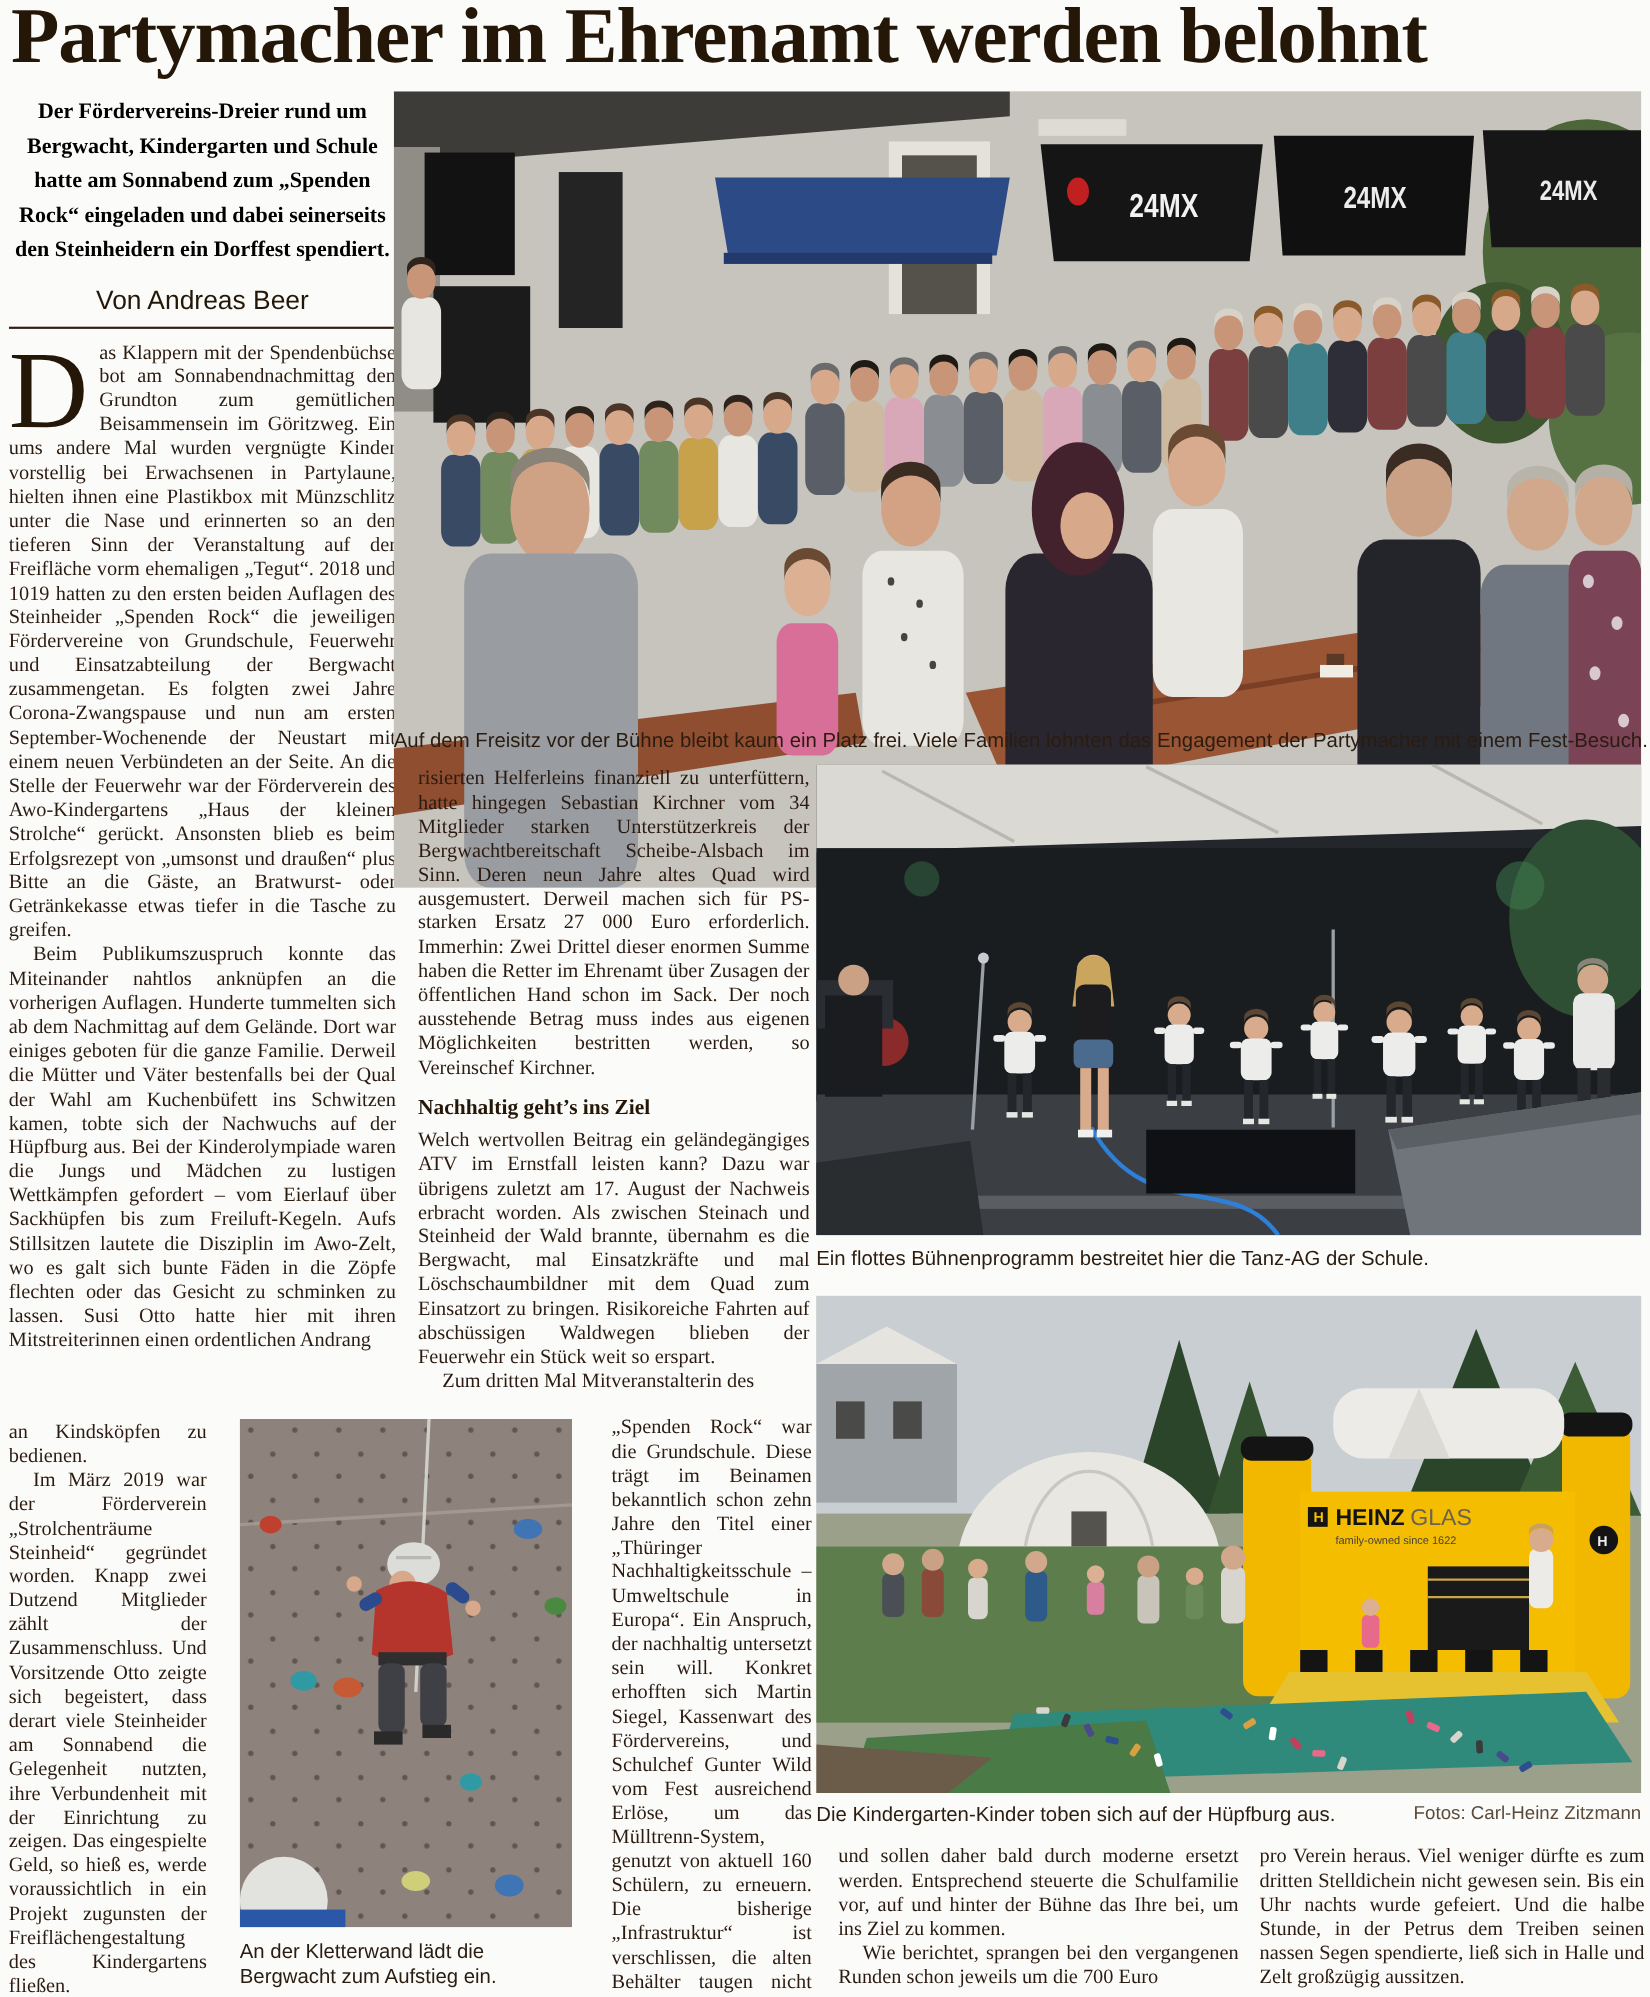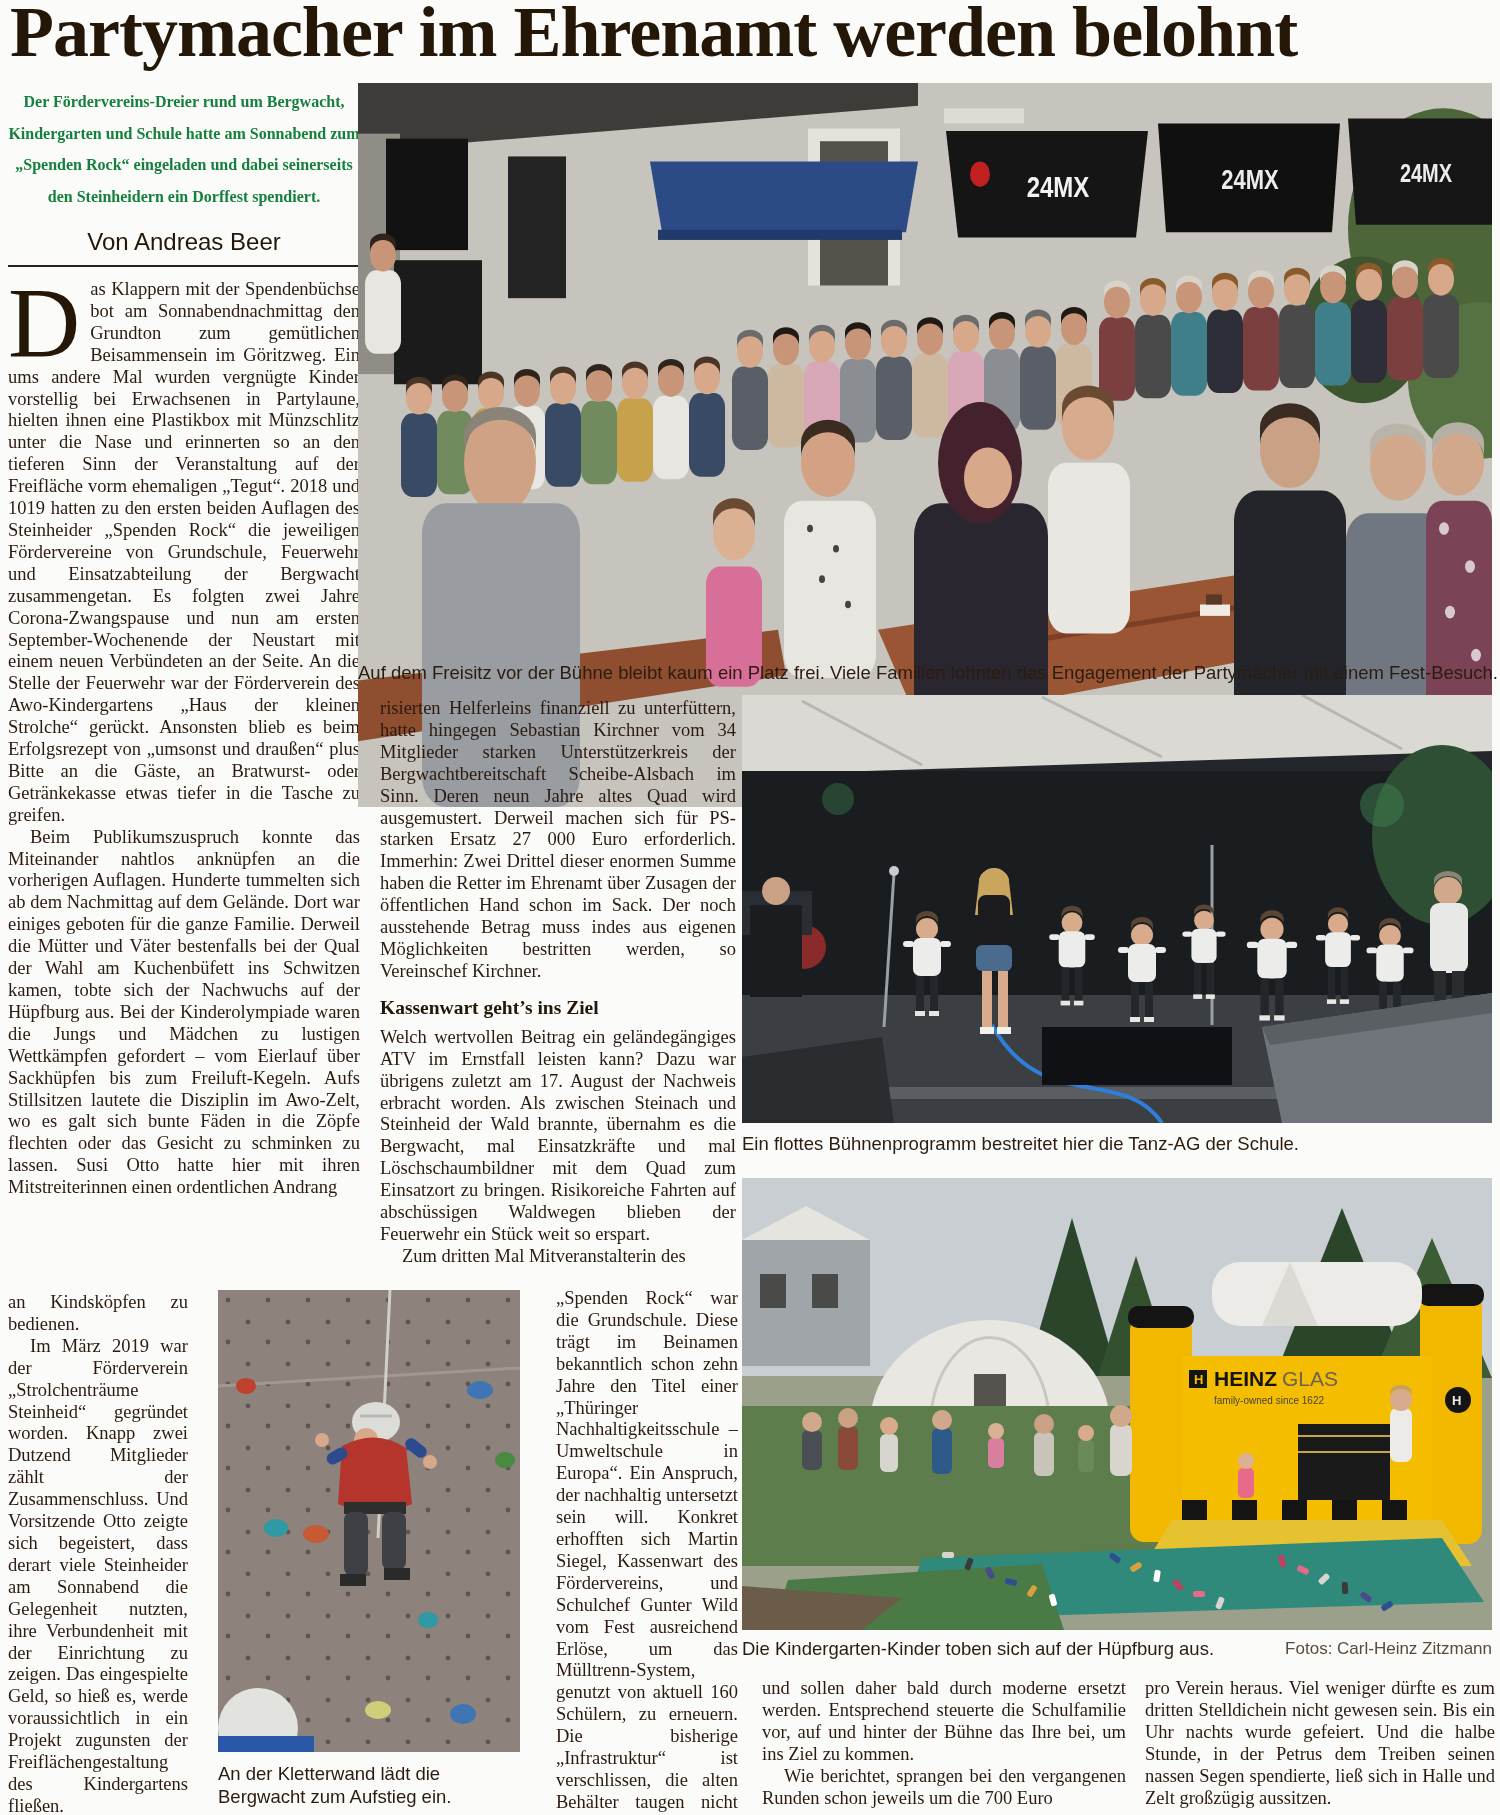--- a/index.html
+++ b/index.html
@@ -14,21 +14,21 @@
     font-size:72px;line-height:72px;font-weight:bold;letter-spacing:-1px;
     color:#241708;white-space:nowrap;font-family:"Liberation Serif",serif;
   }
   .textcol{position:absolute;overflow:hidden}
   .col1{left:8px;top:86px;width:352px;height:1200px}
   .col1n{left:8px;top:1292px;width:180px;height:523px}
   .col2{left:380px;top:698px;width:356px;height:588px}
   .col2n{left:556px;top:1288px;width:182px;height:527px}
   .col3{left:762px;top:1678px;width:364px;height:137px}
   .col4{left:1145px;top:1678px;width:350px;height:137px}
-  .intro{margin:0;font-size:16px;line-height:31.5px;font-weight:bold;text-align:center;color:#15803d}
+  .intro{margin:0;font-size:20px;line-height:31.5px;font-weight:bold;text-align:center;color:#000000}
   .byline{margin-top:16px;font-family:"Liberation Sans",sans-serif;font-size:24px;text-align:center;color:#241708}
   .byline-rule{border:none;border-top:2px solid #2f2014;margin:9px 0 0 0}
   .body{margin:12px 0 0 0;font-size:18.5px;line-height:21.9px;text-align:justify;hyphens:auto;color:#2b1a10}
   .body.flush{margin-top:0}
   .indent{text-indent:22px}
   .dropcap{float:left;font-size:100px;line-height:78px;padding:5px 10px 0 0;color:#241708}
   .subhead{margin:14px 0 8px 0;font-size:19.5px;font-weight:bold;color:#241708}
   .photo{position:absolute;margin:0;overflow:hidden;background:#d8d6d0}
   .photo svg{display:block;width:100%;height:100%}
   .photo1{left:358px;top:83px;width:1134px;height:724px}
@@ -221,21 +221,21 @@
           <circle cx="1118" cy="452" r="5" fill="#d8c8d0"></circle>
         <circle cx="1100" cy="300" r="26" fill="#d2a88c"></circle>
         <path d="M1074,296 a26,19 0 0 1 52,0 l0,-12 a26,16 0 0 0 -52,0 z" fill="#b5b0a6"></path>
       </g>
     </svg>
   </figure>
   <div class="caption cap1">Auf dem Freisitz vor der Bühne bleibt kaum ein Platz frei. Viele Familien lohnten das Engagement der Partymacher mit einem Fest-Besuch.</div>
 
   <section class="textcol col2">
     <p class="body flush">risierten Helferleins finanziell zu unterfüttern, hatte hingegen Sebastian Kirchner vom 34 Mitglieder starken Unterstützerkreis der Bergwachtbereitschaft Scheibe-Alsbach im Sinn. Deren neun Jahre altes Quad wird ausgemustert. Derweil machen sich für PS-starken Ersatz 27 000 Euro erforderlich. Immerhin: Zwei Drittel dieser enormen Summe haben die Retter im Ehrenamt über Zusagen der öffentlichen Hand schon im Sack. Der noch ausstehende Betrag muss indes aus eigenen Möglichkeiten bestritten werden, so Vereinschef Kirchner.</p>
-    <h3 class="subhead">Kassenwart geht’s ins Ziel</h3>
+    <h3 class="subhead">Nachhaltig geht’s ins Ziel</h3>
     <p class="body flush">Welch wertvollen Beitrag ein geländegängiges ATV im Ernstfall leisten kann? Dazu war übrigens zuletzt am 17. August der Nachweis erbracht worden. Als zwischen Steinach und Steinheid der Wald brannte, übernahm es die Bergwacht, mal Einsatzkräfte und mal Löschschaumbildner mit dem Quad zum Einsatzort zu bringen. Risikoreiche Fahrten auf abschüssigen Waldwegen blieben der Feuerwehr ein Stück weit so erspart.</p>
     <p class="body flush indent">Zum dritten Mal Mitveranstalterin des</p>
   </section>
 
   <section class="textcol col2n">
     <p class="body flush">„Spenden Rock“ war die Grundschule. Diese trägt im Beinamen bekanntlich schon zehn Jahre den Titel einer „Thüringer Nachhaltigkeitsschule – Umweltschule in Europa“. Ein Anspruch, der nachhaltig untersetzt sein will. Konkret erhofften sich Martin Siegel, Kassenwart des Fördervereins, und Schulchef Gunter Wild vom Fest ausreichend Erlöse, um das Mülltrenn-System, genutzt von aktuell 160 Schülern, zu erneuern. Die bisherige „Infrastruktur“ ist verschlissen, die alten Behälter taugen nicht mehr viel</p>
   </section>
 
   <figure class="photo photo2">
     <svg viewBox="0 0 750 428" preserveAspectRatio="none">

